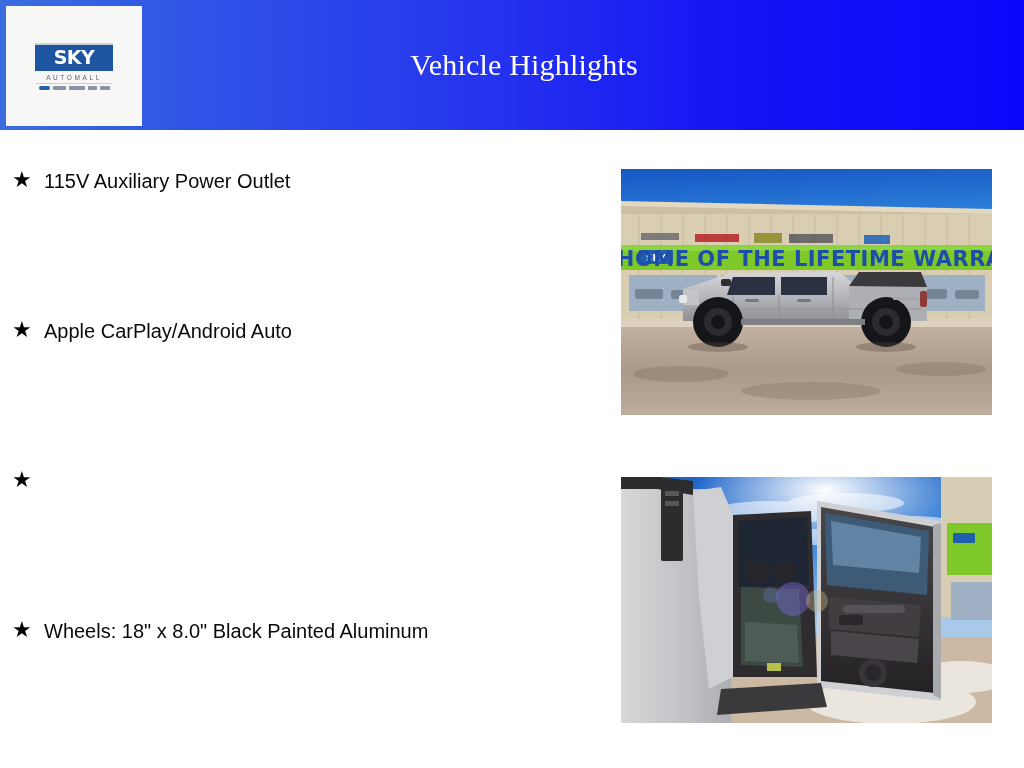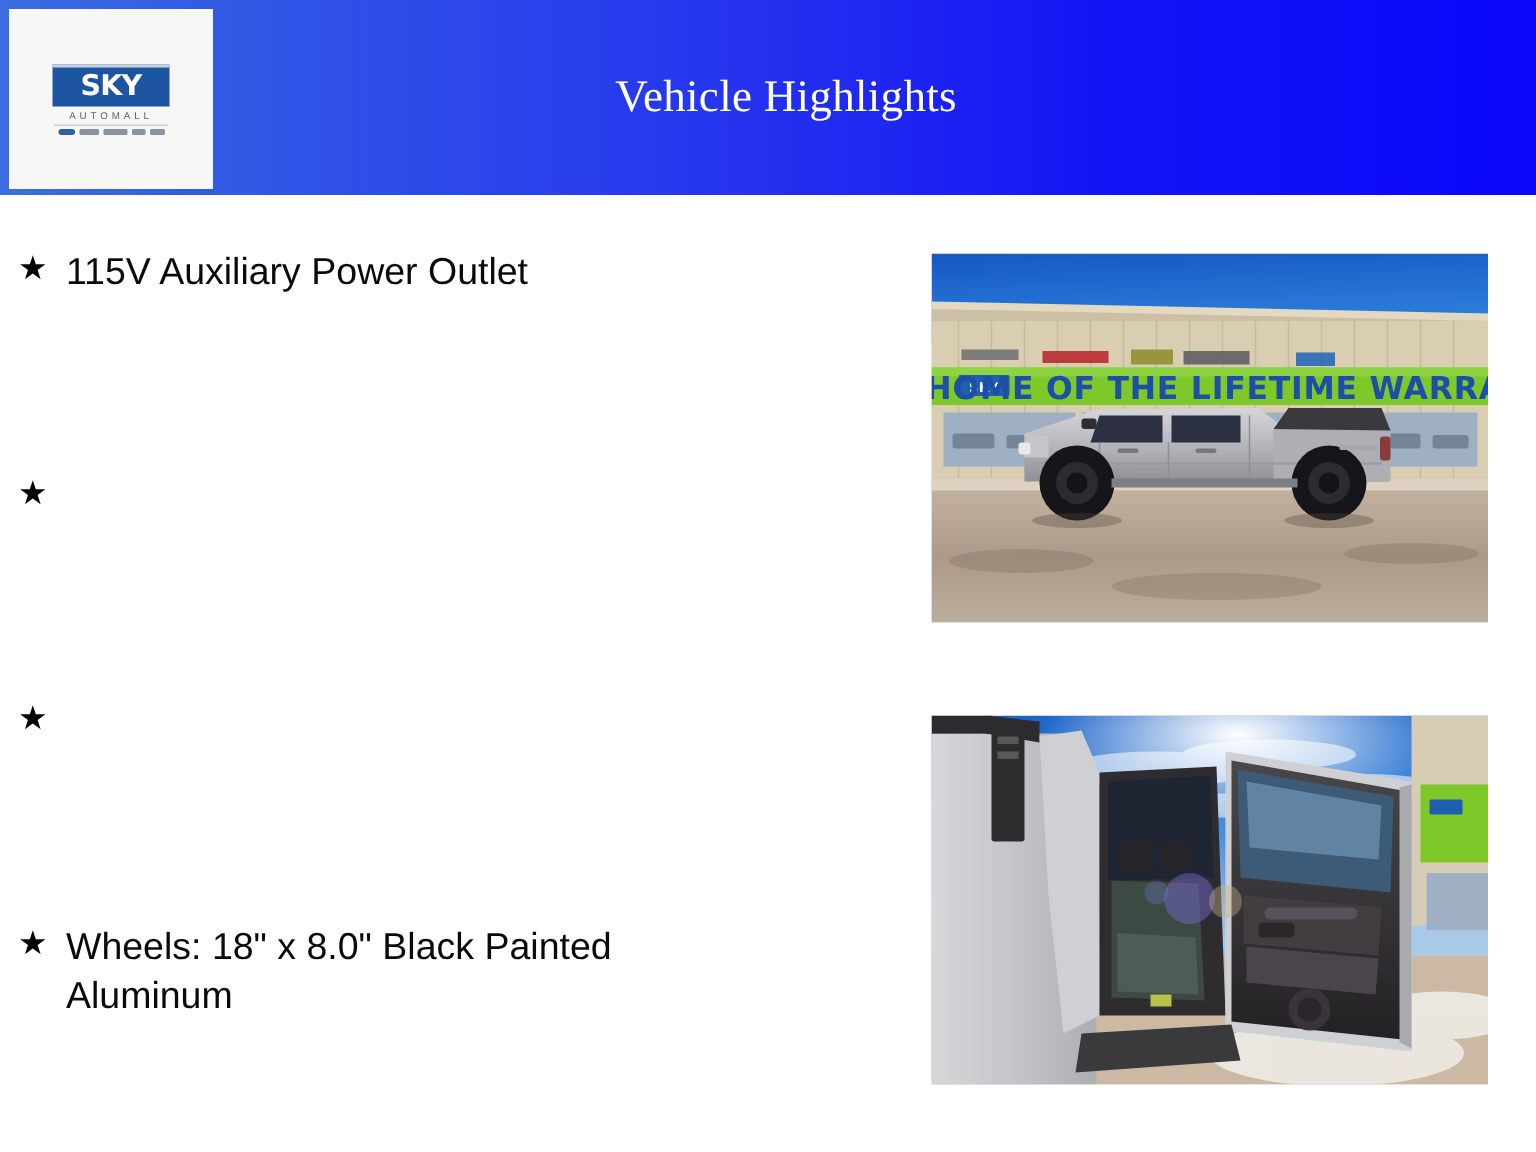--- a/index.html
+++ b/index.html
@@ -128,21 +128,21 @@
     color: #000000;
     font-size: 22px;
     line-height: 30px;
     width: 32px;
     flex: 0 0 32px;
     text-align: left;
     font-family: "DejaVu Sans", sans-serif;
   }
   .bullet-row .text {
     color: #0a0a0a;
-    font-size: 25px;
+    font-size: 20px;
     line-height: 33px;
     font-family: "Liberation Sans", sans-serif;
     max-width: 460px;
   }
 
   
   .photo {
     position: absolute;
     overflow: hidden;
     background: #cfcfcf;
@@ -187,20 +187,21 @@
 
 <div class="bullets">
 
   <div class="bullet-row">
     <span class="marker">★</span>
     <span class="text">115V Auxiliary Power Outlet</span>
   </div>
 
   <div class="bullet-row">
     <span class="marker">★</span>
+    <span class="text">Apple CarPlay/Android Auto</span>
   </div>
 
   <div class="bullet-row">
     <span class="marker">★</span>
   </div>
 
   <div class="bullet-row">
     <span class="marker">★</span>
     <span class="text">Wheels: 18" x 8.0" Black Painted Aluminum</span>
   </div>

